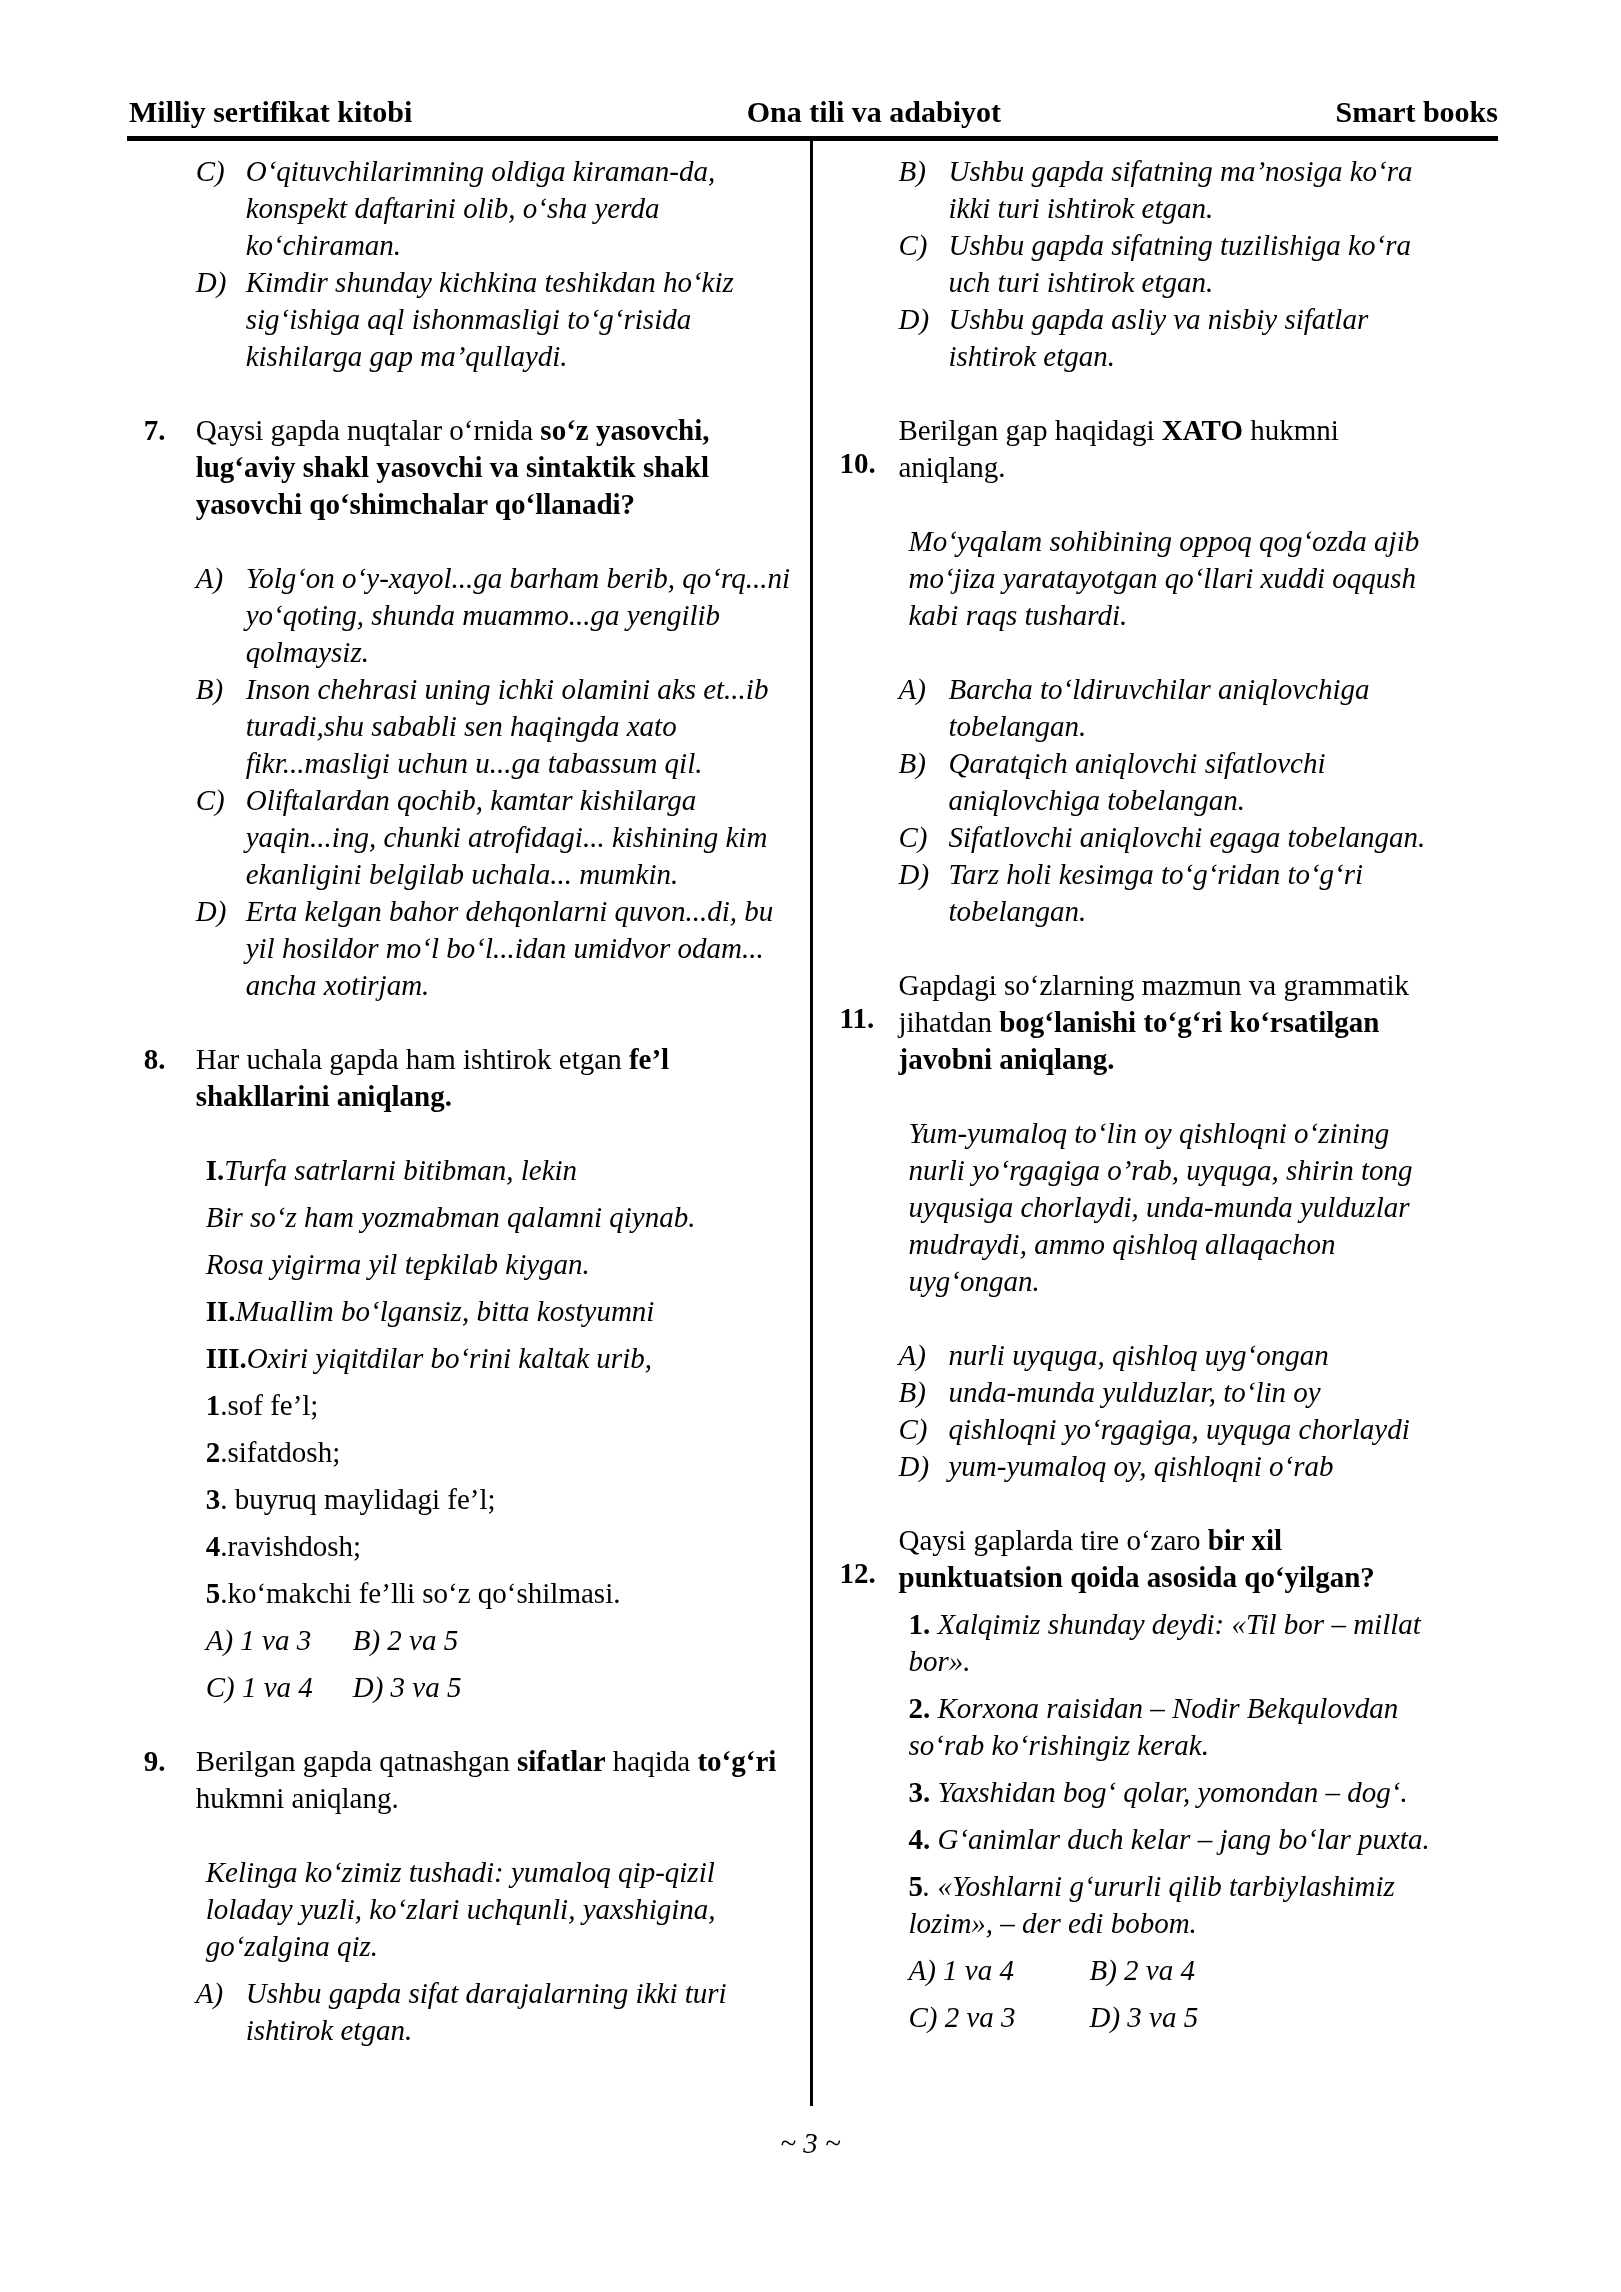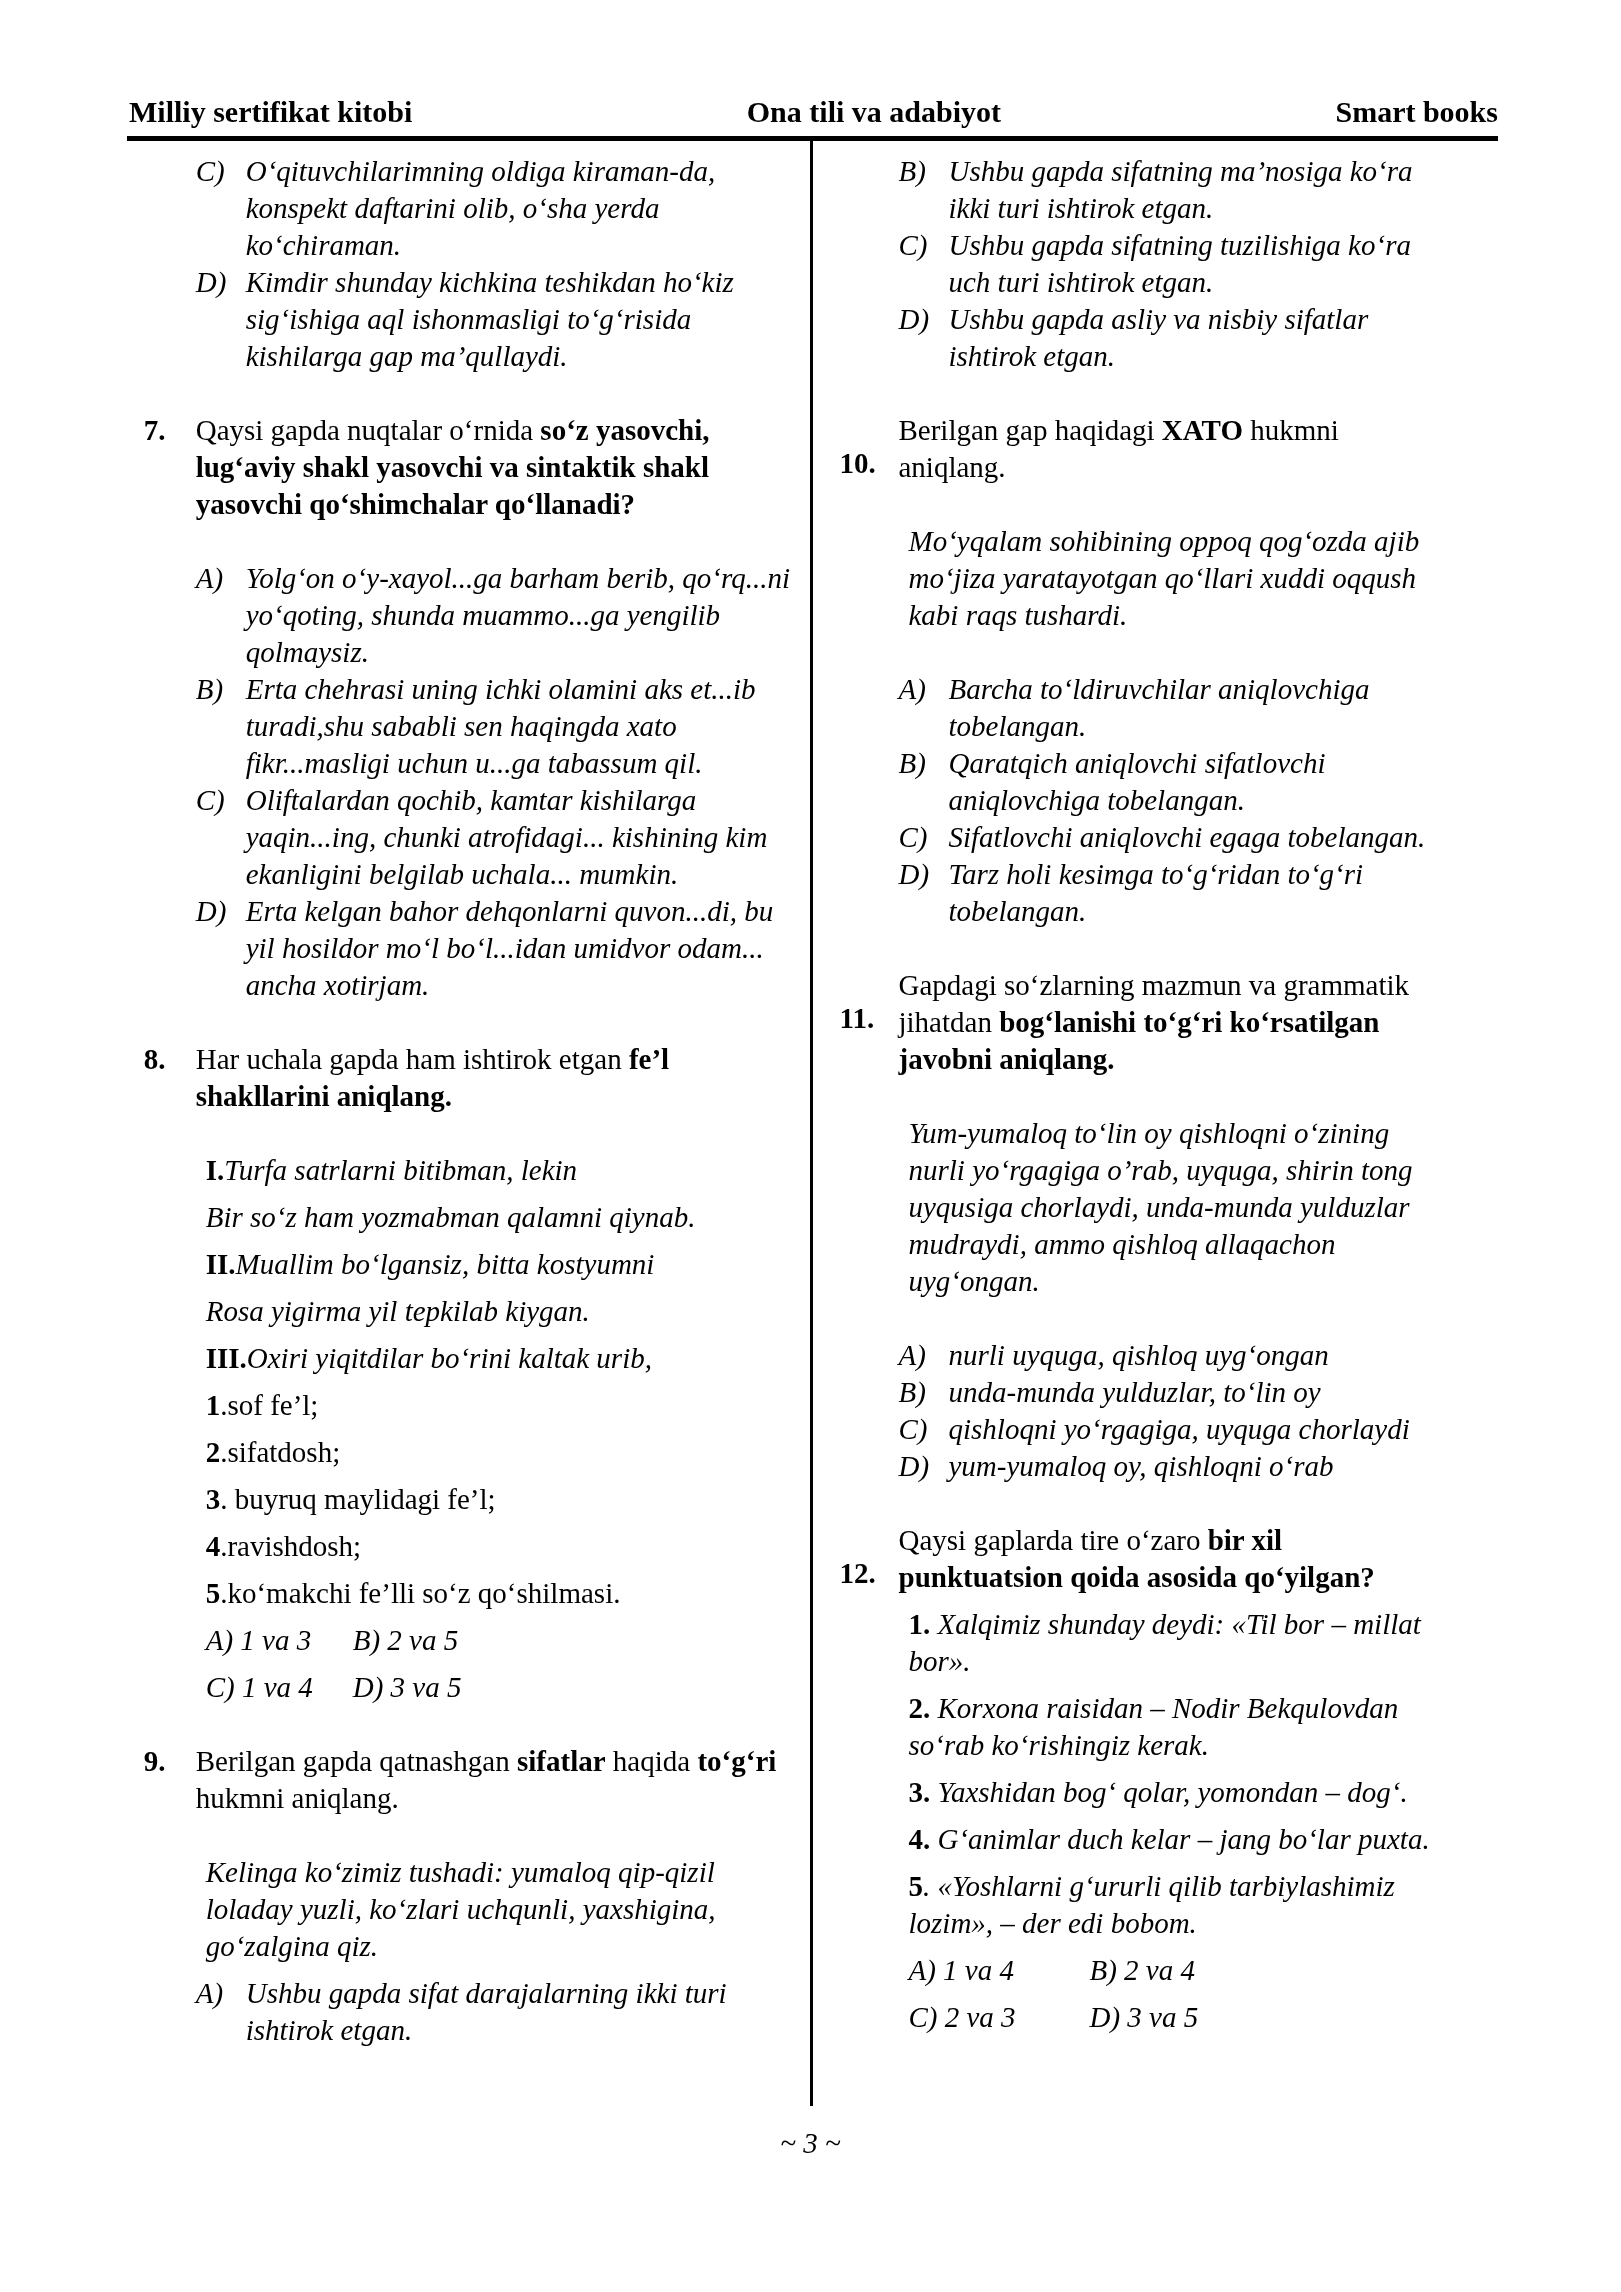--- a/index.html
+++ b/index.html
@@ -86,43 +86,43 @@
           <span class="qnum">7.</span>
           <div class="qlead"><span>Qaysi gapda nuqtalar o‘rnida </span><span class="bd">so‘z yasovchi, lug‘aviy shakl yasovchi va sintaktik shakl yasovchi qo‘shimchalar qo‘llanadi?</span></div>
         </div>
         <div class="qbody gap">
           <div class="opt">
             <span class="ol">A)</span>
             <span class="ot">Yolg‘on o‘y-xayol...ga barham berib, qo‘rq...ni yo‘qoting, shunda muammo...ga yengilib qolmaysiz.</span>
           </div>
           <div class="opt">
             <span class="ol">B)</span>
-            <span class="ot">Erta chehrasi uning ichki olamini aks et...ib turadi,shu sababli sen haqingda xato fikr...masligi uchun u...ga tabassum qil.</span>
+            <span class="ot">Inson chehrasi uning ichki olamini aks et...ib turadi,shu sababli sen haqingda xato fikr...masligi uchun u...ga tabassum qil.</span>
           </div>
           <div class="opt">
             <span class="ol">C)</span>
             <span class="ot">Oliftalardan qochib, kamtar kishilarga yaqin...ing, chunki atrofidagi... kishining kim ekanligini belgilab uchala... mumkin.</span>
           </div>
           <div class="opt">
             <span class="ol">D)</span>
             <span class="ot">Erta kelgan bahor dehqonlarni quvon...di, bu yil hosildor mo‘l bo‘l...idan umidvor odam... ancha xotirjam.</span>
           </div>
         </div>
       </div>
 
       <div class="q gap">
         <div class="qhead">
           <span class="qnum">8.</span>
           <div class="qlead"><span>Har uchala gapda ham ishtirok etgan </span><span class="bd">fe’l shakllarini aniqlang.</span></div>
         </div>
         <div class="qbody gap">
           <p class="poemline"><span class="pfx">I.</span><span class="ptx">Turfa satrlarni bitibman, lekin</span></p>
           <p class="poemline"><span class="pfx"></span><span class="ptx">Bir so‘z ham yozmabman qalamni qiynab.</span></p>
+          <p class="poemline"><span class="pfx"></span><span class="ptx">Rosa yigirma yil tepkilab kiygan.</span></p>
           <p class="poemline"><span class="pfx">II.</span><span class="ptx">Muallim bo‘lgansiz, bitta kostyumni</span></p>
-          <p class="poemline"><span class="pfx"></span><span class="ptx">Rosa yigirma yil tepkilab kiygan.</span></p>
           <p class="poemline"><span class="pfx">III.</span><span class="ptx">Oxiri yiqitdilar bo‘rini kaltak urib,</span></p>
         </div>
         <div class="qbody">
           <p class="listline"><span class="pfx">1</span><span class="ltx">.sof fe’l;</span></p>
           <p class="listline"><span class="pfx">2</span><span class="ltx">.sifatdosh;</span></p>
           <p class="listline"><span class="pfx">3</span><span class="ltx">. buyruq maylidagi fe’l;</span></p>
           <p class="listline"><span class="pfx">4</span><span class="ltx">.ravishdosh;</span></p>
           <p class="listline"><span class="pfx">5</span><span class="ltx">.ko‘makchi fe’lli so‘z qo‘shilmasi.</span></p>
         </div>
         <div class="qbody">

